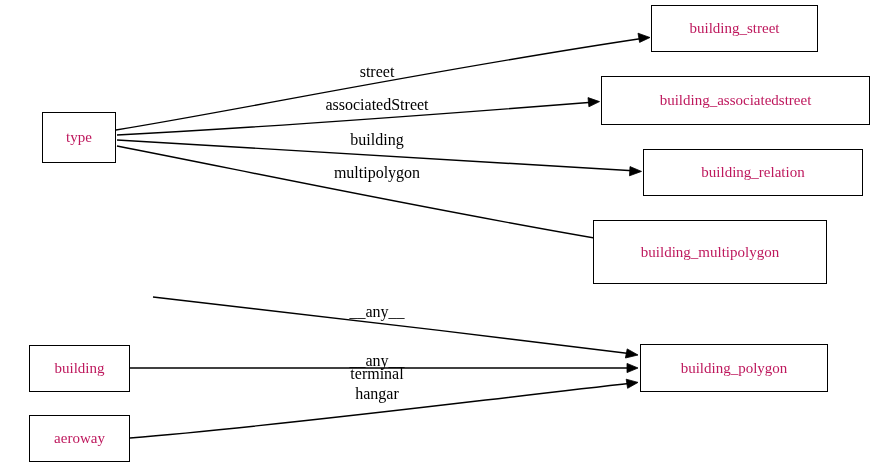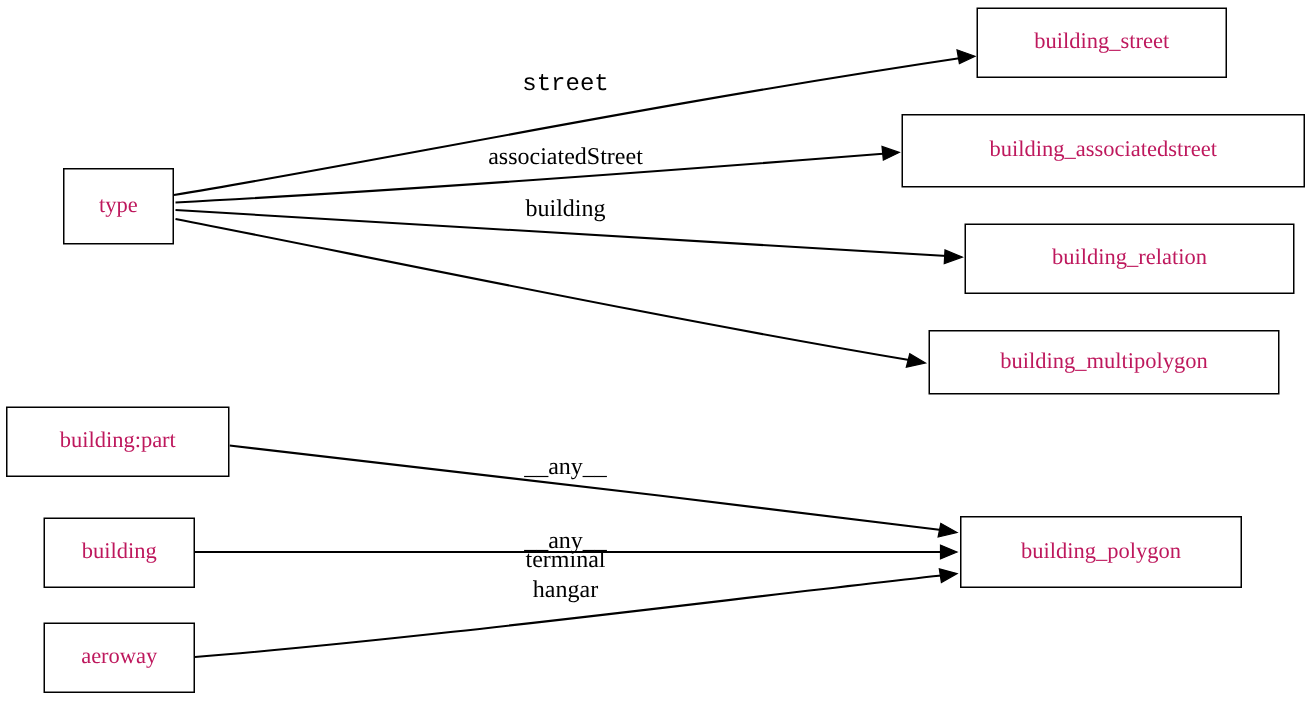--- a/index.html
+++ b/index.html
@@ -101,46 +101,44 @@
   </div>
 
   <div class="node-box" style="left:601px; top:76px; width:269px; height:49px;">
     <span>building_associatedstreet</span>
   </div>
 
   <div class="node-box" style="left:643px; top:149px; width:220px; height:47px;">
     <span>building_relation</span>
   </div>
 
-  <div class="node-box" style="left:619px; top:220px; width:234px; height:43px;">
+  <div class="node-box" style="left:593px; top:220px; width:234px; height:64px;">
     <span>building_multipolygon</span>
   </div>
 
-  <div class="node-box" style="left:4px; top:271px; width:149px; height:47px;">
-    <span>building:part</span>
-  </div>
 
   <div class="node-box" style="left:29px; top:345px; width:101px; height:47px;">
     <span>building</span>
   </div>
 
   <div class="node-box" style="left:29px; top:415px; width:101px; height:47px;">
     <span>aeroway</span>
   </div>
 
   <div class="node-box" style="left:640px; top:344px; width:188px; height:48px;">
     <span>building_polygon</span>
   </div>
 
-  <div class="edge-label" style="left:377px; top:56px;font-family:Liberation Mono, monospace;">street</div>
+  <div class="edge-label" style="left:377px; top:72px;">street</div>
 
   <div class="edge-label" style="left:377px; top:105px;">associatedStreet</div>
 
   <div class="edge-label" style="left:377px; top:140px;">building</div>
 
+  <div class="edge-label" style="left:377px; top:173px;">multipolygon</div>
 
   <div class="edge-label" style="left:377px; top:312px;">__any__</div>
 
   <div class="edge-label" style="left:377px; top:361px;">__any__</div>
 
   <div class="edge-label" style="left:377px; top:384px;">
     <div>terminal</div>
     <div>hangar</div>
   </div>
 

